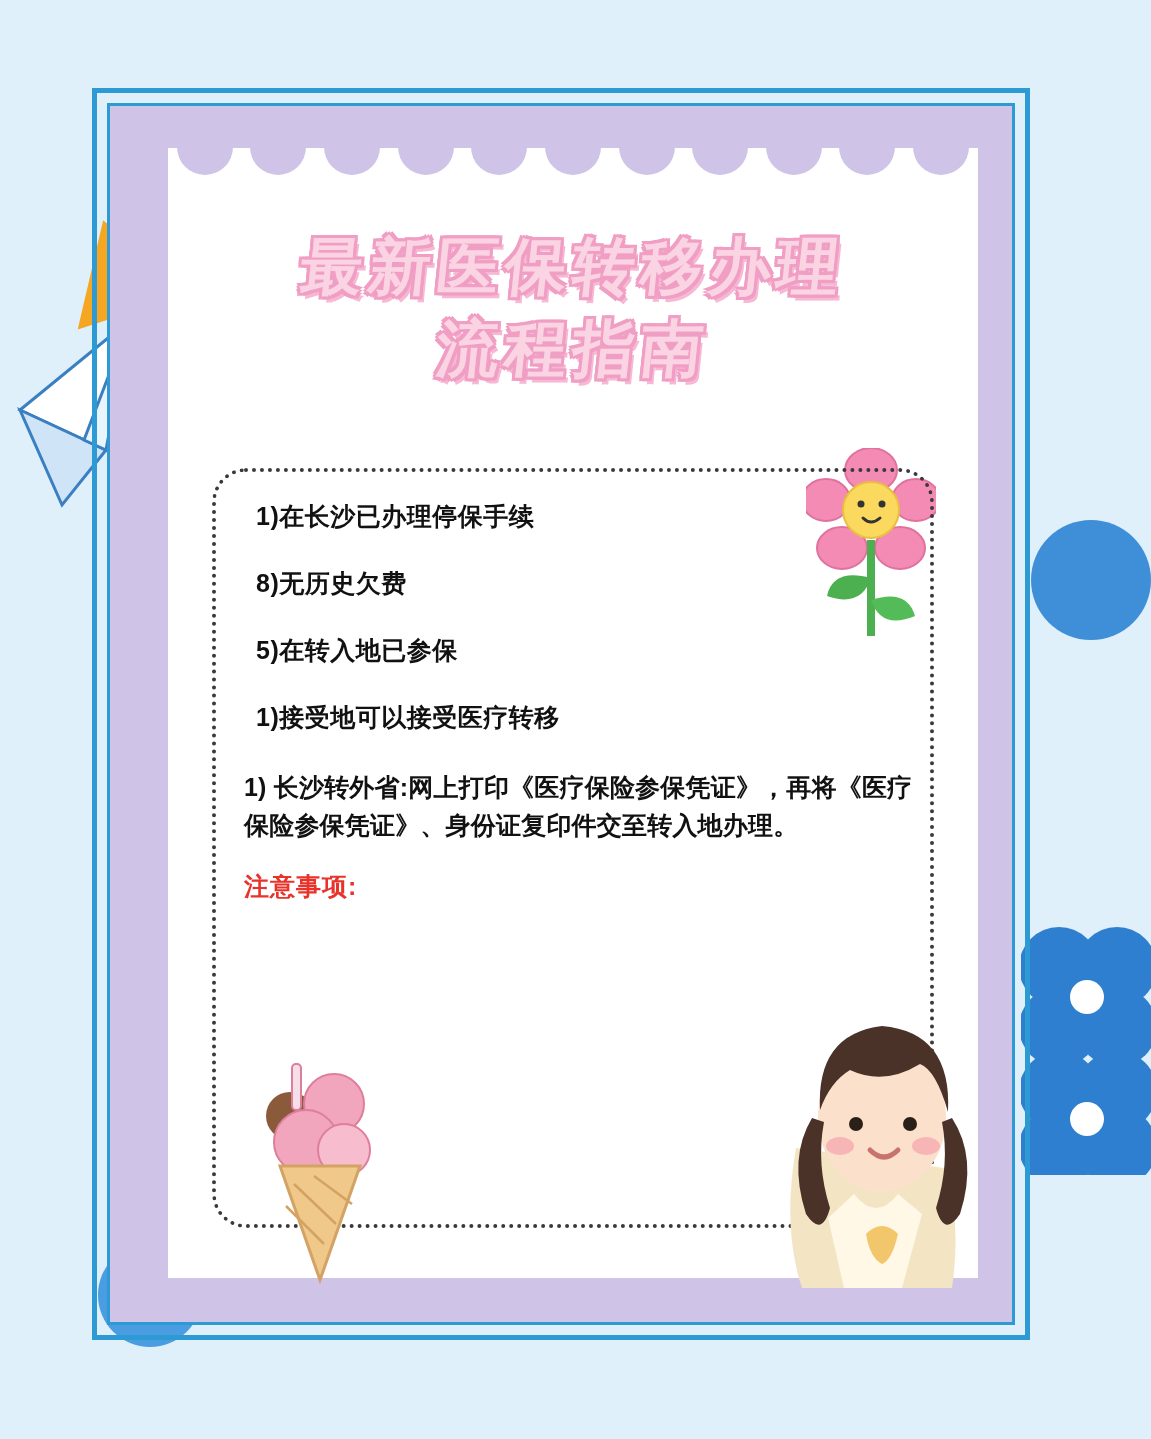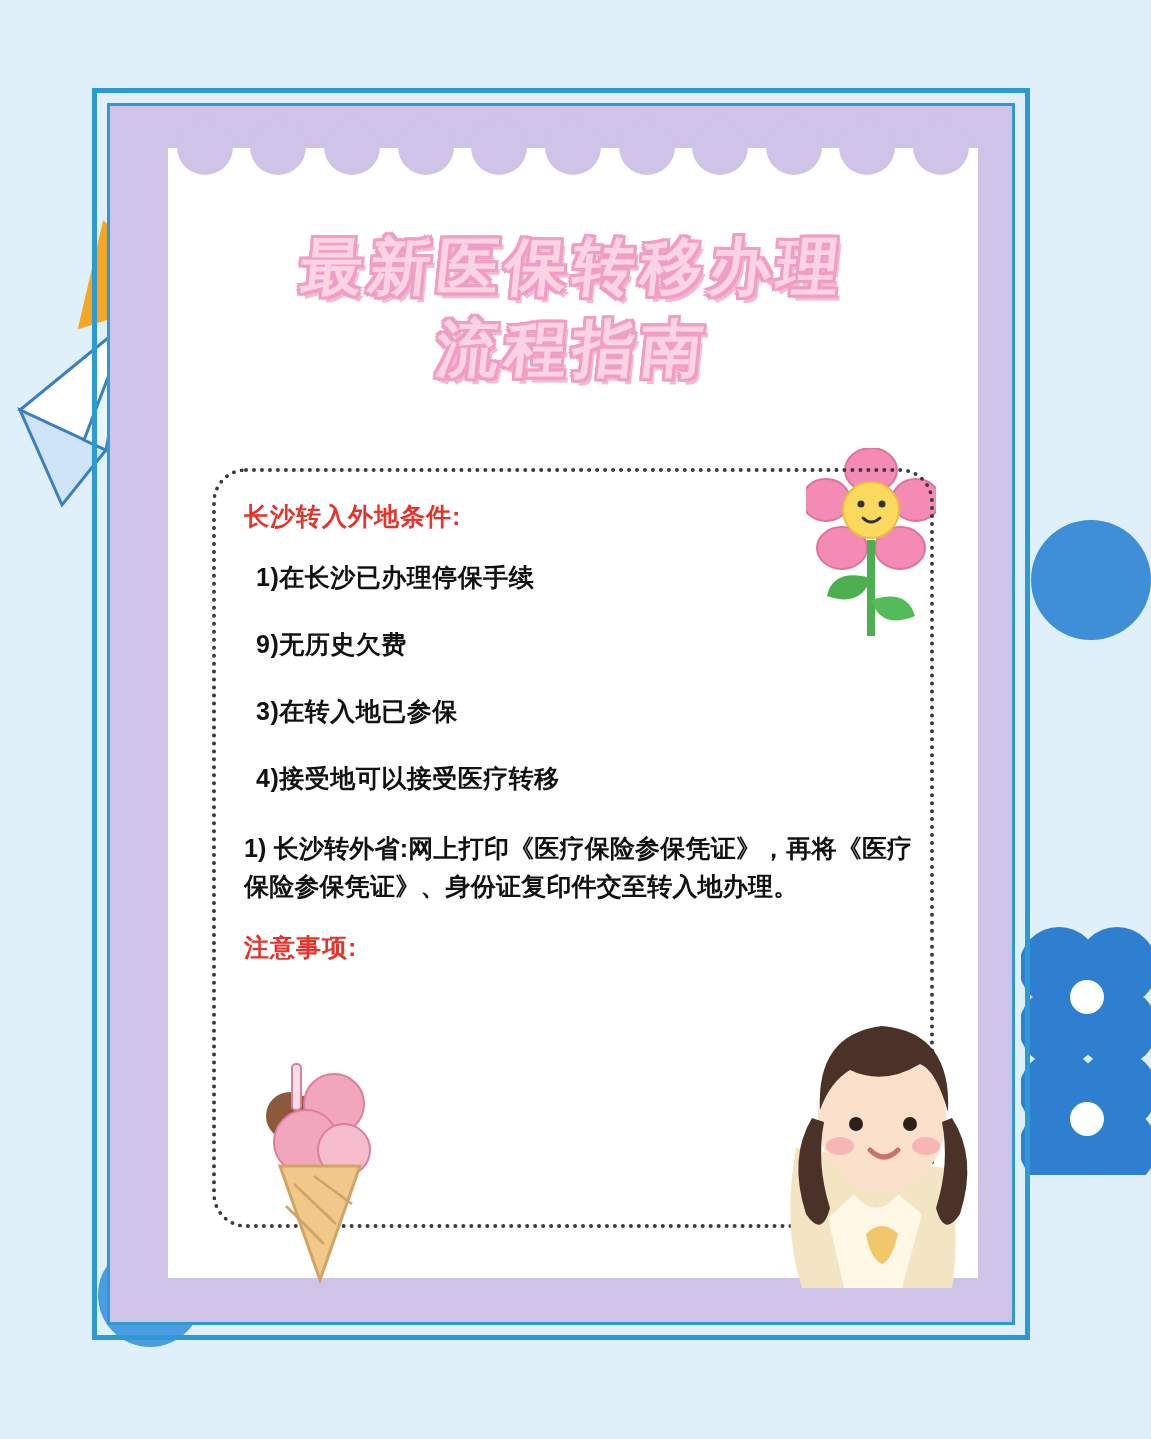--- a/index.html
+++ b/index.html
@@ -239,25 +239,24 @@
           <path d="M57 70 q8 8 17 0" stroke="#333" stroke-width="3" fill="none" stroke-linecap="round"></path>
           <rect x="61" y="92" width="8" height="96" fill="#4caf50"></rect>
           <path d="M65 130 q-38 -10 -44 18 q34 12 44 -18z" fill="#4caf50"></path>
           <path d="M65 152 q36 -12 44 16 q-34 14 -44 -16z" fill="#53bb57"></path>
         </svg>
       </div>
 
       <div class="dotted-box"></div>
 
       <div class="content">
-        <p class="heading">长沙转入外地条件:</p>
         <p class="item">1)在长沙已办理停保手续</p>
-        <p class="item">9)无历史欠费</p>
-        <p class="item">3)在转入地已参保</p>
-        <p class="item">4)接受地可以接受医疗转移</p>
+        <p class="item">8)无历史欠费</p>
+        <p class="item">5)在转入地已参保</p>
+        <p class="item">1)接受地可以接受医疗转移</p>
 
         <p class="para">1) 长沙转外省:网上打印《医疗保险参保凭证》，再将《医疗保险参保凭证》、身份证复印件交至转入地办理。</p>
 
         <p class="heading mt">注意事项:</p>
       </div>
 
       <div class="icecream">
         <svg width="140" height="230" viewBox="0 0 140 230">
           <circle cx="42" cy="62" r="24" fill="#8a5a3b"></circle>
           <circle cx="86" cy="50" r="30" fill="#f2a6bd" stroke="#dd7e9c" stroke-width="2"></circle>

